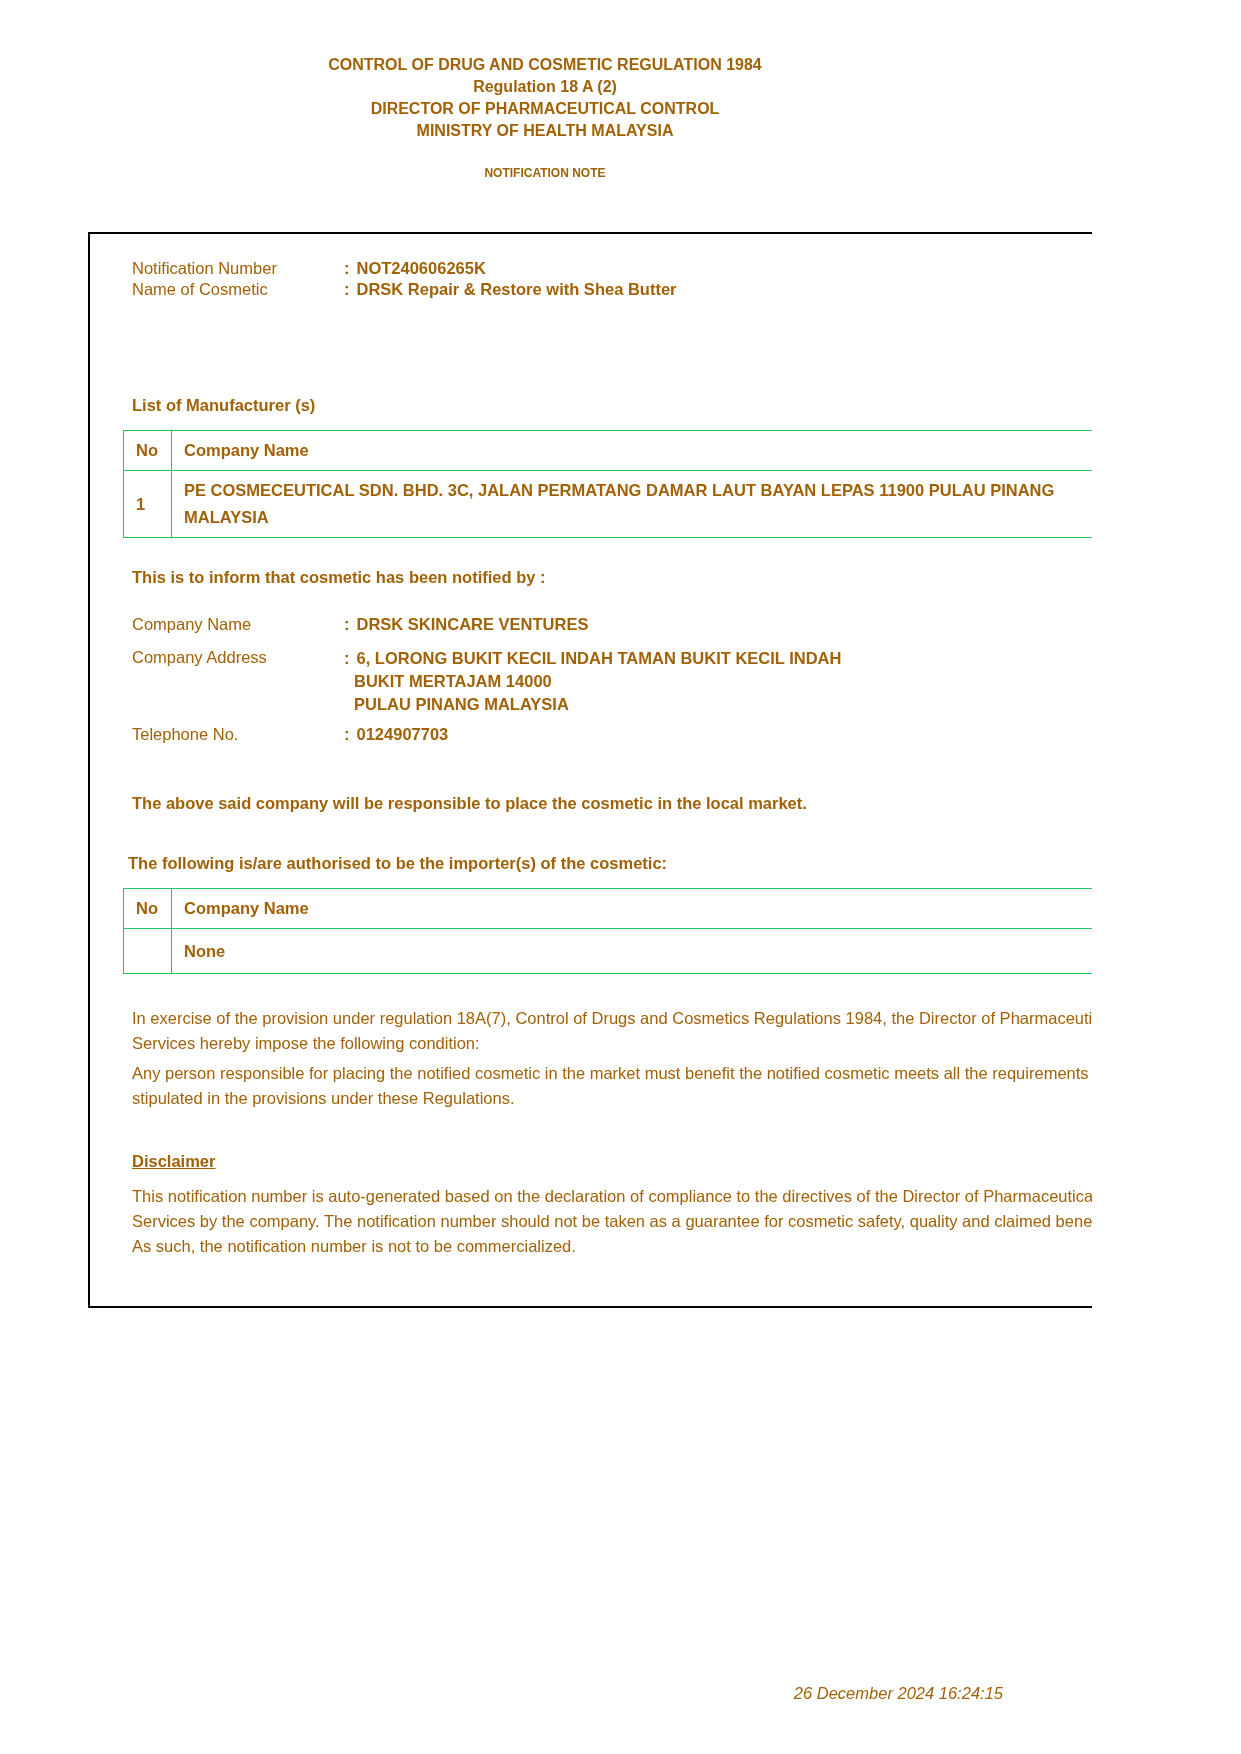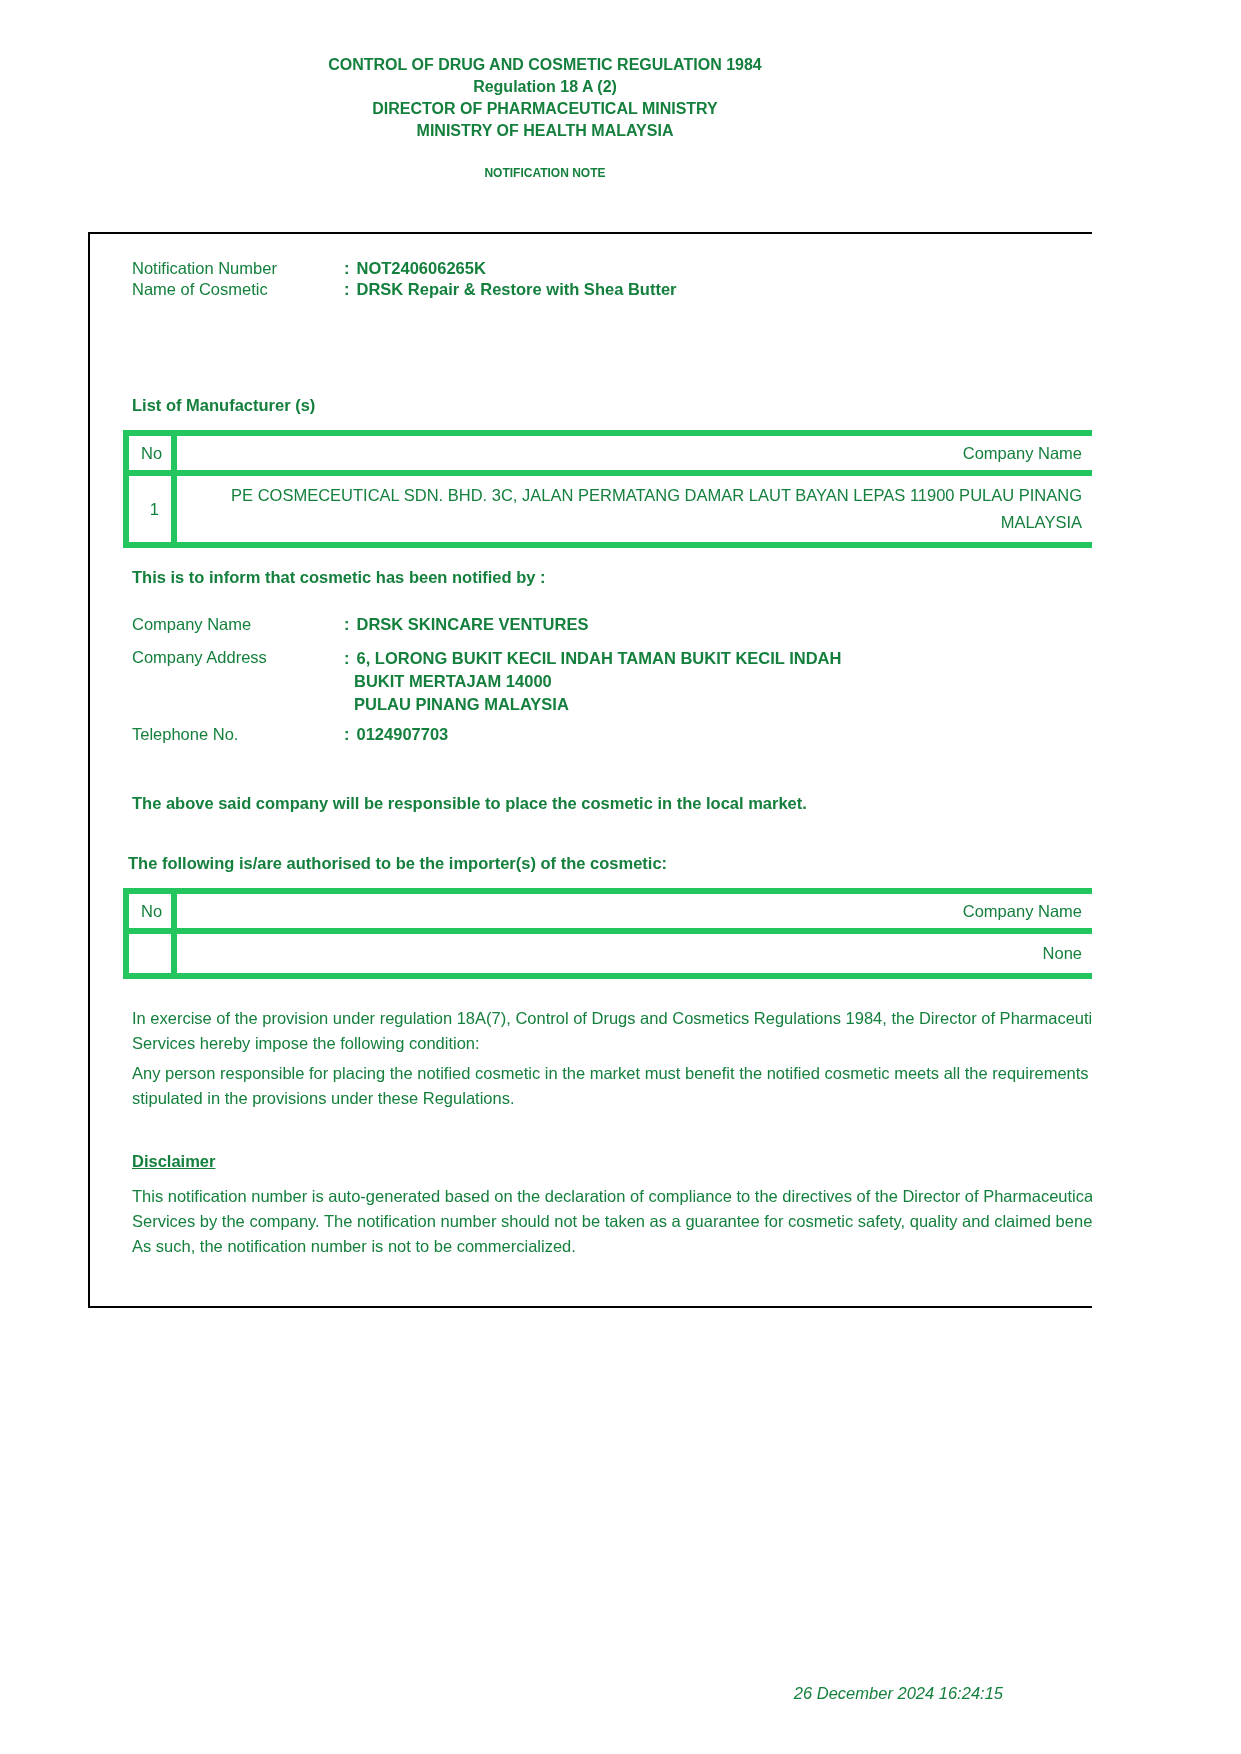--- a/index.html
+++ b/index.html
@@ -1,21 +1,21 @@
 <!DOCTYPE html>
 <html><head>
 <meta charset="utf-8">
 <style>
   * { margin:0; padding:0; box-sizing:border-box; }
   html,body { background:#ffffff; }
   .page {
     position:relative;
     width:1092px; height:1754px;
     background:#ffffff;
-    color:#15803d;
+    color:#a16207;
     font-family:"Liberation Sans", sans-serif;
     font-size:16.5px;
     overflow:hidden;
   }
   
   .doc-header {
     position:absolute; top:54px; left:0; width:1090px;
     text-align:center; font-weight:bold; font-size:16px; line-height:22px;
   }
   .doc-title {
@@ -37,22 +37,22 @@
   .val-text { display:inline-block; margin-left:7px; }
   .addr-line { font-weight:bold; line-height:23px; margin-left:10px; }
   .section-heading { font-weight:bold; }
   
   table.doc-table {
     border-collapse:collapse;
     width:977px;
     table-layout:fixed;
   }
   table.doc-table th, table.doc-table td {
-    border:6px solid #22c55e;
-    font-weight:normal; text-align:right;
+    border:1px solid #22c55e;
+    font-weight:bold; text-align:left;
     vertical-align:middle;
     padding:6px 12px;
     font-size:16.5px;
   }
   table.doc-table .col-no { width:48px; }
   table.doc-table thead th { height:40px; }
   .manu-row td { height:60px; line-height:27px; vertical-align:top; padding-top:7px; }
   .importer-row td { height:45px; font-weight:bold;margin-top:32px; }
   .para { line-height:25px; width:985px; }
   .disclaimer-heading { font-weight:bold; text-decoration:underline; }
@@ -62,21 +62,21 @@
   }
 </style>
 </head>
 <body>
 
 <div class="page">
 
   <div class="doc-header">
     <div>CONTROL OF DRUG AND COSMETIC REGULATION 1984</div>
     <div>Regulation 18 A (2)</div>
-    <div>DIRECTOR OF PHARMACEUTICAL MINISTRY</div>
+    <div>DIRECTOR OF PHARMACEUTICAL CONTROL</div>
     <div>MINISTRY OF HEALTH MALAYSIA</div>
   </div>
   <div class="doc-title">NOTIFICATION NOTE</div>
 
   <div class="main-box">
 
     <div class="abs" style="left:42px; top:24px;">
       <div class="field-row">
         <span class="field-label">Notification Number</span>
         <span class="field-value"><span class="colon">:</span><span class="val-text">NOT240606265K</span></span>

